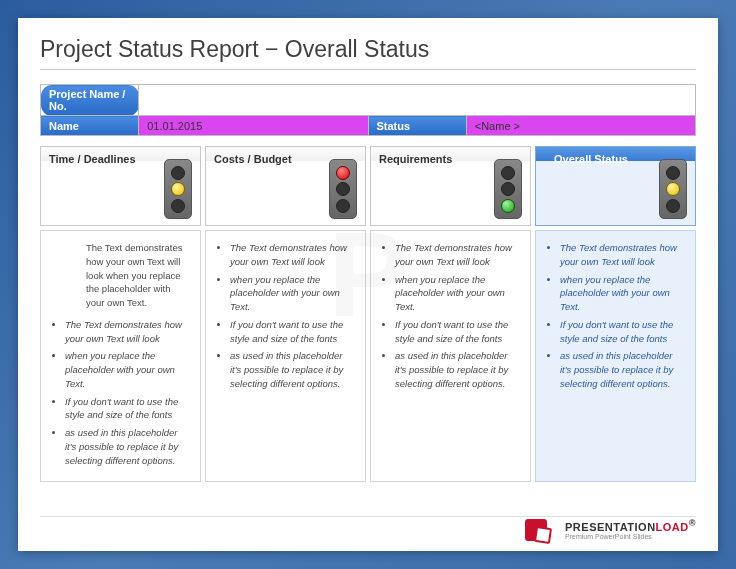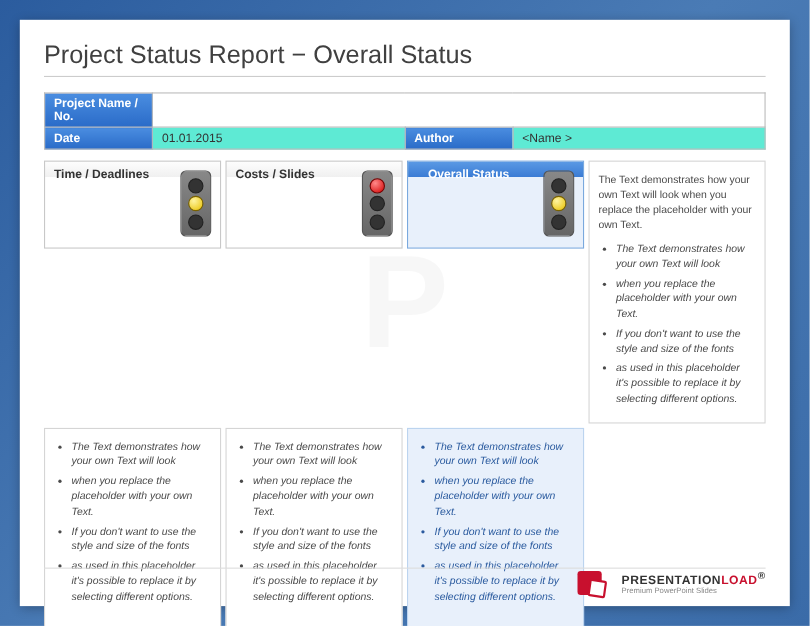--- a/index.html
+++ b/index.html
@@ -34,32 +34,32 @@
     border: 1px solid #bbb;
     padding: 3px 8px;
     height: 20px;
   }
   .info-table .hdr {
     background: linear-gradient(#4a8de0, #2a6bc8);
     color: #fff;
     font-weight: 600;
     width: 15%;
   }
-  .info-table .val { background: #5eead4; color: #333; width: 35%; }
-  .info-table .projrow td.hdr { width: 15%; }
+  .info-table .val { background: #d946ef; color: #333; width: 35%; }
+  .info-table .projrow td.hdr { width: 15%; border-radius: 11px; }
   .info-table .projrow td.val { background: #fff; }
 
   .status-grid {
     display: grid;
     grid-template-columns: repeat(4, 1fr);
     gap: 4px;
   }
   .col-head {
     display: flex;
-    align-items: flex-start;
+    align-items: flex-end;
     justify-content: space-between;
     padding: 6px 8px;
     font-size: 11px;
     font-weight: 700;
     height: 80px;
     border: 1px solid #c8c8c8;
     background: linear-gradient(#fdfdfd 0%, #f0f0f0 18%, #fff 18%, #fff 100%);
     position: relative;
   }
   .col-head.overall {
@@ -101,21 +101,21 @@
     color: #4a4a4a;
     line-height: 1.45;
     min-height: 200px;
     background: #fff;
   }
   .col-body.overall {
     background: #e8f0fb;
     border-color: #bcd4ef;
     color: #2a5a9e;
   }
-  .col-body p { margin-bottom: 8px; }
+  .col-body p { margin-bottom: 8px; margin-left: 37px; }
   .col-body ul { list-style: disc; padding-left: 16px; font-style: italic; }
   .col-body li { margin-bottom: 4px; }
 
   .watermark {
     position: absolute;
     top: 48%; left: 50%;
     transform: translate(-50%,-50%);
     font-size: 120px;
     color: rgba(0,0,0,0.03);
     font-weight: 700;
@@ -160,44 +160,52 @@
 
   <h1 class="title">Project Status Report − Overall Status</h1>
 
   <table class="info-table">
     <tbody>
         <tr class="projrow">
       <td class="hdr">Project Name / No.</td>
       <td class="val" colspan="3"></td>
     </tr>
     <tr>
-      <td class="hdr">Date</td>
+      <td class="hdr">Name</td>
       <td class="val">01.01.2015</td>
-      <td class="hdr">Author</td>
+      <td class="hdr">Status</td>
       <td class="val">&lt;Name &gt;</td>
     </tr>
   </tbody>
     </table>
 
   <div class="status-grid">
 
     <div class="col-head">
       <span class="label">Time / Deadlines</span>
       <div class="traffic">
         <div class="light"></div>
         <div class="light yellow-on"></div>
         <div class="light"></div>
       </div>
     </div>
     <div class="col-head">
-      <span class="label">Costs / Slides</span>
+      <span class="label">Costs / Budget</span>
       <div class="traffic">
         <div class="light red-on"></div>
         <div class="light"></div>
         <div class="light"></div>
+      </div>
+    </div>
+    <div class="col-head">
+      <span class="label">Requirements</span>
+      <div class="traffic">
+        <div class="light"></div>
+        <div class="light"></div>
+        <div class="light green-on"></div>
       </div>
     </div>
     <div class="col-head overall">
       <span class="label">Overall Status</span>
       <div class="traffic">
         <div class="light"></div>
         <div class="light yellow-on"></div>
         <div class="light"></div>
       </div>
     </div>

